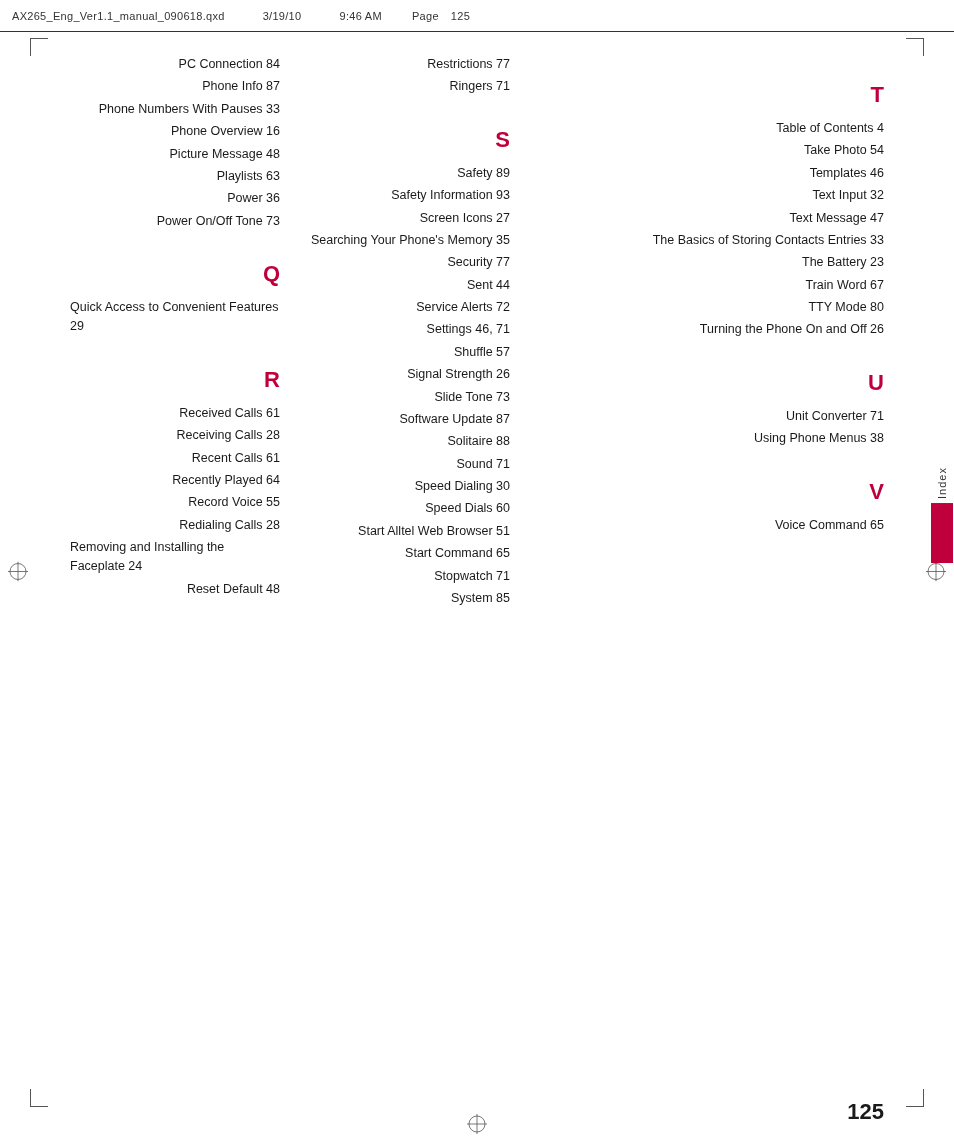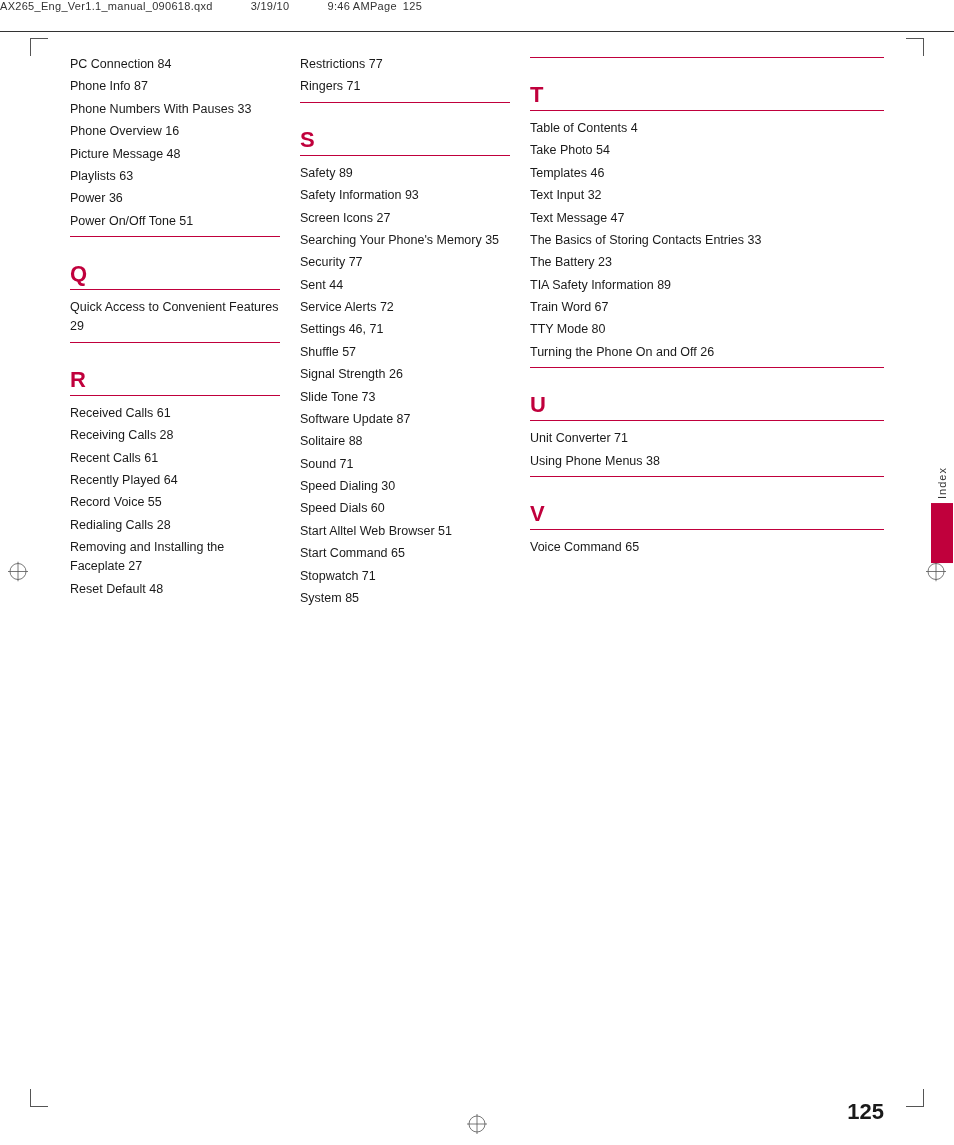--- a/index.html
+++ b/index.html
@@ -17,22 +17,22 @@
 
     
     .header-bar {
       position: absolute;
       top: 0;
       left: 0;
       right: 0;
       height: 32px;
       border-bottom: 1px solid #333;
       display: flex;
-      align-items: flex-start;
-      padding: 0 0;
+      align-items: center;
+      padding: 0 12px;
       font-size: 11px;
       color: #333;
       letter-spacing: 0.3px;
     }
 
     
     .corner-mark {
       position: absolute;
       width: 18px;
       height: 18px;
@@ -51,20 +51,21 @@
       bottom: 60px;
       display: grid;
       grid-template-columns: 210px 210px 1fr;
       gap: 0 20px;
     }
 
     
     .col {
       display: flex;
       flex-direction: column;
+      align-items: flex-end;
     }
 
     
     .section-letter {
       font-size: 22px;
       font-weight: bold;
       color: #c0003c;
       margin-bottom: 2px;
       margin-top: 18px;
       line-height: 1;
@@ -148,22 +149,22 @@
       right: 8px;
       transform: translateY(-50%);
     }
   </style>
 </head>
 <body>
 
 <div class="header-bar">
   <span>AX265_Eng_Ver1.1_manual_090618.qxd</span>
   <span style="margin: 0 38px;">3/19/10</span>
-  <span style="">9:46 AM</span>
-  <span style="margin-right: 6px;">Page</span>
+  <span style="margin-right: 30px;">9:46 AM</span>
+  <span style="margin-right: 12px;">Page</span>
   <span>125</span>
 </div>
 
 <div class="corner-mark corner-tl"></div>
 <div class="corner-mark corner-tr"></div>
 <div class="corner-mark corner-bl"></div>
 <div class="corner-mark corner-br"></div>
 
 <div class="reg-left-center">
   <svg width="20" height="20" viewBox="0 0 20 20">
@@ -196,35 +197,35 @@
 
 <div class="content-area" id="content-area">
 <div class="col">
       <div class="entry entry-block">PC Connection 84</div>
       <div class="entry entry-block">Phone Info 87</div>
       <div class="entry entry-block">Phone Numbers With Pauses 33</div>
       <div class="entry entry-block">Phone Overview 16</div>
       <div class="entry entry-block">Picture Message 48</div>
       <div class="entry entry-block">Playlists 63</div>
       <div class="entry entry-block">Power 36</div>
-      <div class="entry entry-block">Power On/Off Tone 51</div>
+      <div class="entry entry-block">Power On/Off Tone 73</div>
       <hr class="section-divider">
       <div class="section-letter">Q</div>
       <hr class="section-divider">
       <div class="entry entry-block">Quick Access to Convenient Features 29</div>
       <hr class="section-divider">
       <div class="section-letter">R</div>
       <hr class="section-divider">
       <div class="entry entry-block">Received Calls 61</div>
       <div class="entry entry-block">Receiving Calls 28</div>
       <div class="entry entry-block">Recent Calls 61</div>
       <div class="entry entry-block">Recently Played 64</div>
       <div class="entry entry-block">Record Voice 55</div>
       <div class="entry entry-block">Redialing Calls 28</div>
-      <div class="entry entry-block">Removing and Installing the Faceplate 27</div>
+      <div class="entry entry-block">Removing and Installing the Faceplate 24</div>
       <div class="entry entry-block">Reset Default 48</div>
     </div>
     <div class="col">
       <div class="entry entry-block">Restrictions 77</div>
       <div class="entry entry-block">Ringers 71</div>
       <hr class="section-divider">
       <div class="section-letter">S</div>
       <hr class="section-divider">
       <div class="entry entry-block">Safety 89</div>
       <div class="entry entry-block">Safety Information 93</div>
@@ -251,21 +252,20 @@
       <hr class="section-divider">
       <div class="section-letter">T</div>
       <hr class="section-divider">
       <div class="entry entry-block">Table of Contents 4</div>
       <div class="entry entry-block">Take Photo 54</div>
       <div class="entry entry-block">Templates 46</div>
       <div class="entry entry-block">Text Input 32</div>
       <div class="entry entry-block">Text Message 47</div>
       <div class="entry entry-block">The Basics of Storing Contacts Entries 33</div>
       <div class="entry entry-block">The Battery 23</div>
-      <div class="entry entry-block">TIA Safety Information 89</div>
       <div class="entry entry-block">Train Word 67</div>
       <div class="entry entry-block">TTY Mode 80</div>
       <div class="entry entry-block">Turning the Phone On and Off 26</div>
       <hr class="section-divider">
       <div class="section-letter">U</div>
       <hr class="section-divider">
       <div class="entry entry-block">Unit Converter 71</div>
       <div class="entry entry-block">Using Phone Menus 38</div>
       <hr class="section-divider">
       <div class="section-letter">V</div>

